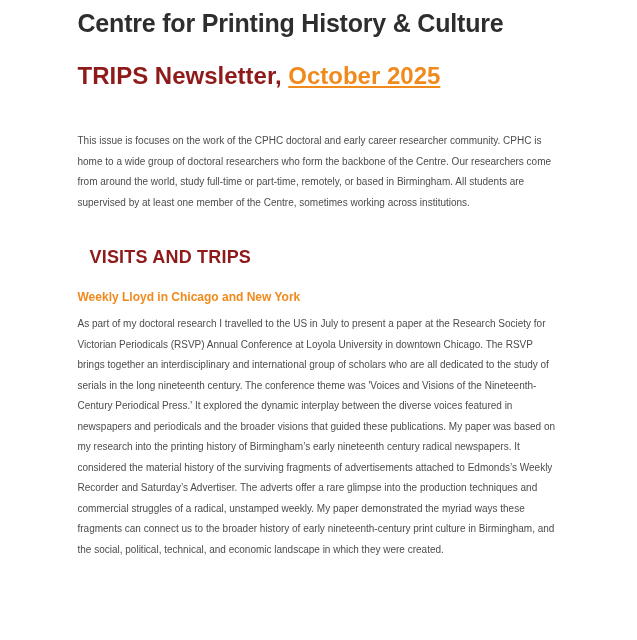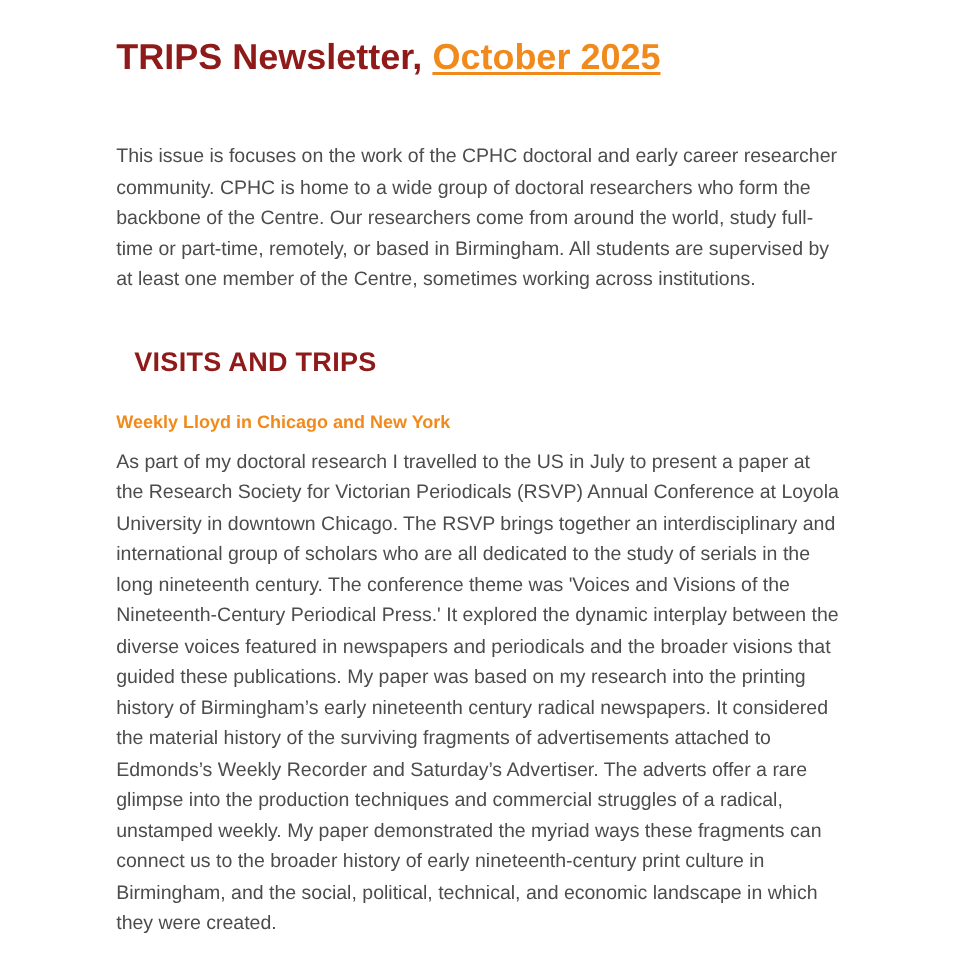--- a/index.html
+++ b/index.html
@@ -30,21 +30,21 @@
     line-height: 26px;
     font-weight: 700;
     color: #8e1a1a;
     margin: 26px 0 0 0;
   }
   h2.newsletter-heading .date {
     color: #f18a1c;
     text-decoration: underline;
   }
   p.body-text {
-    font-size: 13px;
+    font-size: 10px;
     line-height: 20.5px;
     color: #4c4c4c;
     margin: 16px 0 0 0;
   }
   p.body-text.first-intro {
     margin-top: 42px;
   }
   h3.section-heading {
     font-size: 18px;
     line-height: 20px;
@@ -62,20 +62,21 @@
   }
   p.article-body {
     margin-top: 9px;
   }
 </style>
 </head>
 <body>
 
 <main class="page">
 
+  <h1 class="page-title">Centre for Printing History &amp; Culture</h1>
 
   <h2 class="newsletter-heading"><span class="prefix">TRIPS Newsletter, </span><span class="date">October 2025</span></h2>
 
   <p class="body-text first-intro">This issue is focuses on the work of the CPHC doctoral and early career researcher community. CPHC is home to a wide group of doctoral researchers who form the backbone of the Centre. Our researchers come from around the world, study full-time or part-time, remotely, or based in Birmingham. All students are supervised by at least one member of the Centre, sometimes working across institutions.</p>
 
 
   <h3 class="section-heading">VISITS AND TRIPS</h3>
 
   <h4 class="article-heading">Weekly Lloyd in Chicago and New York</h4>
 

